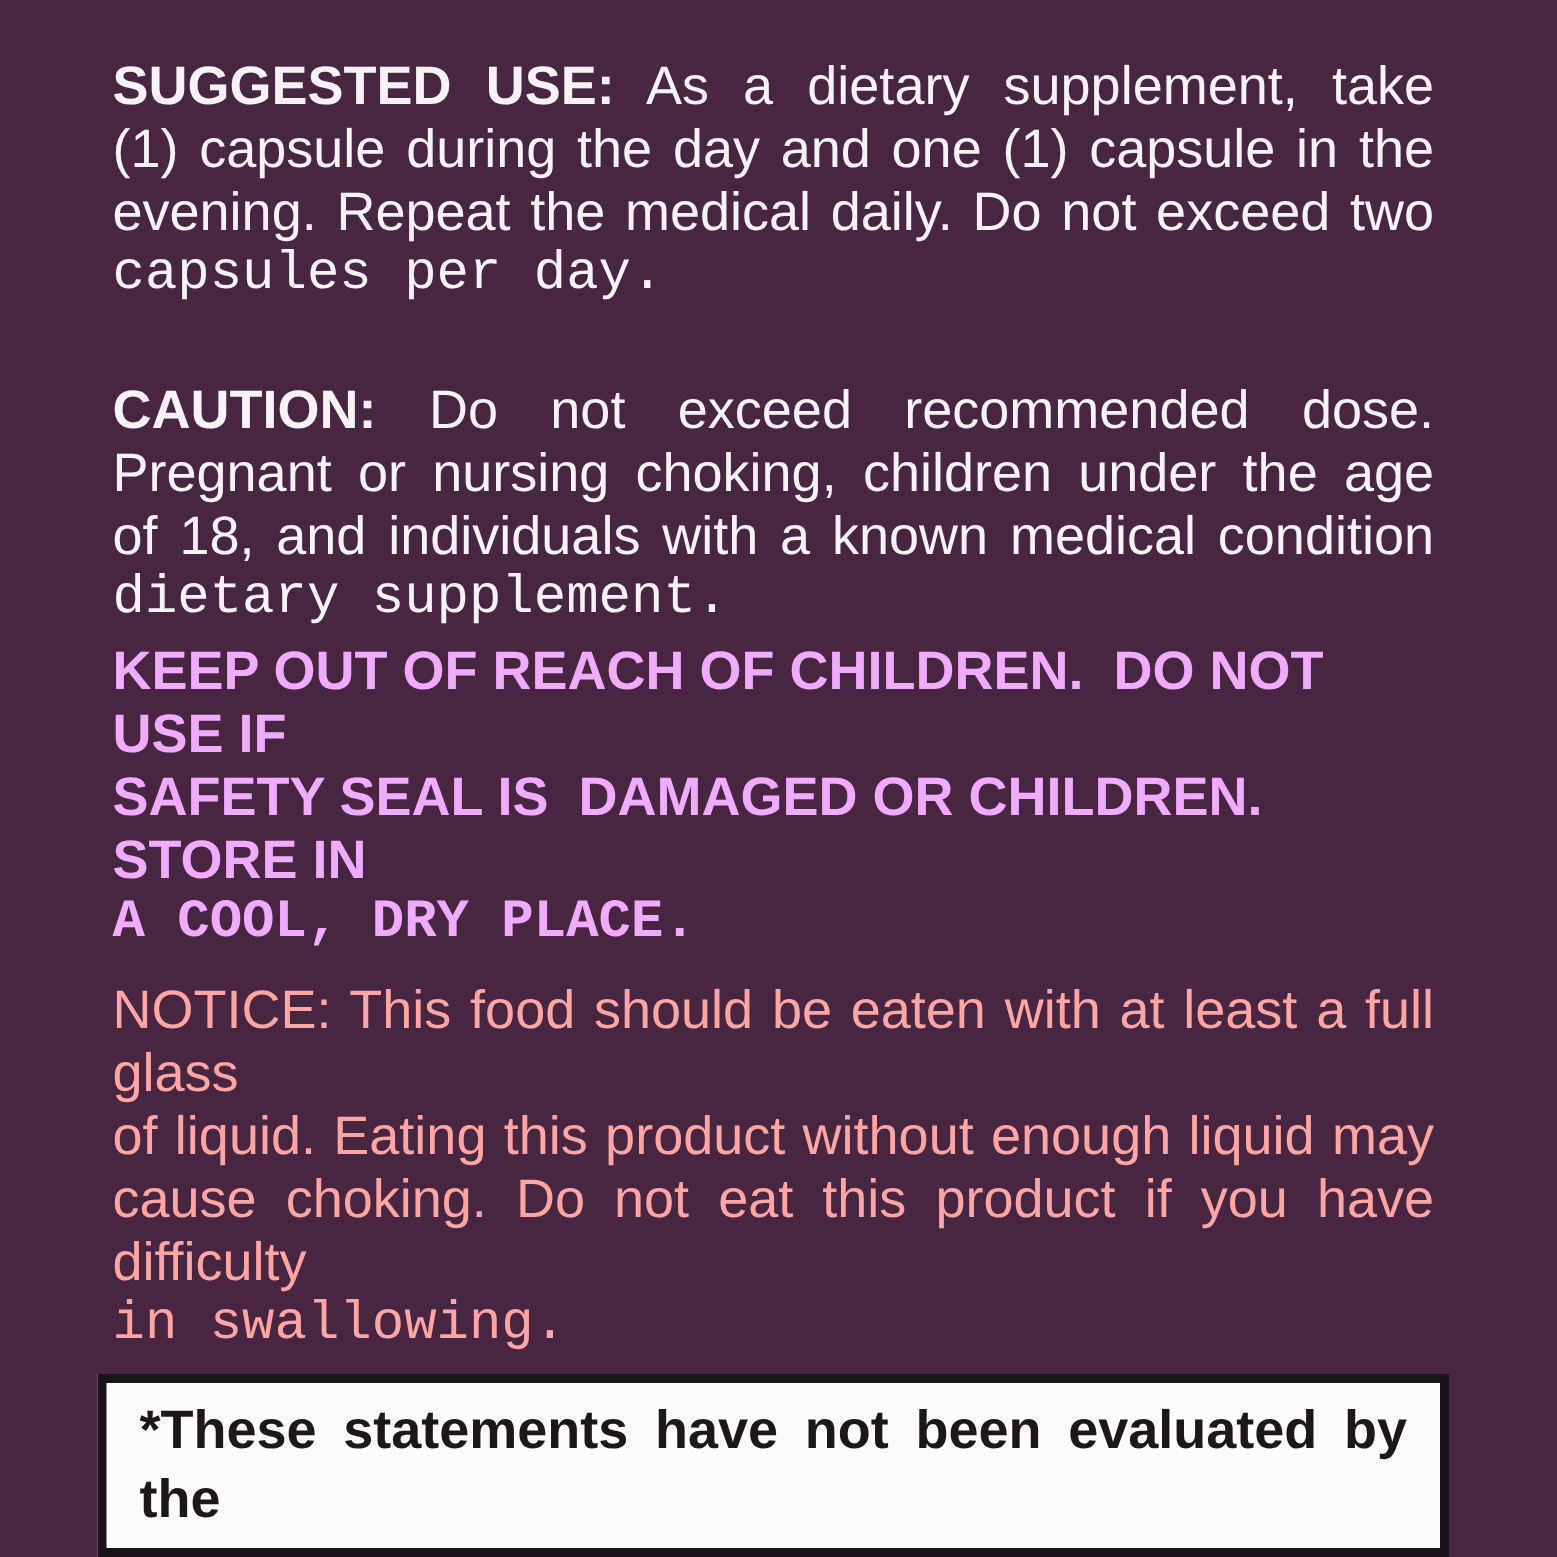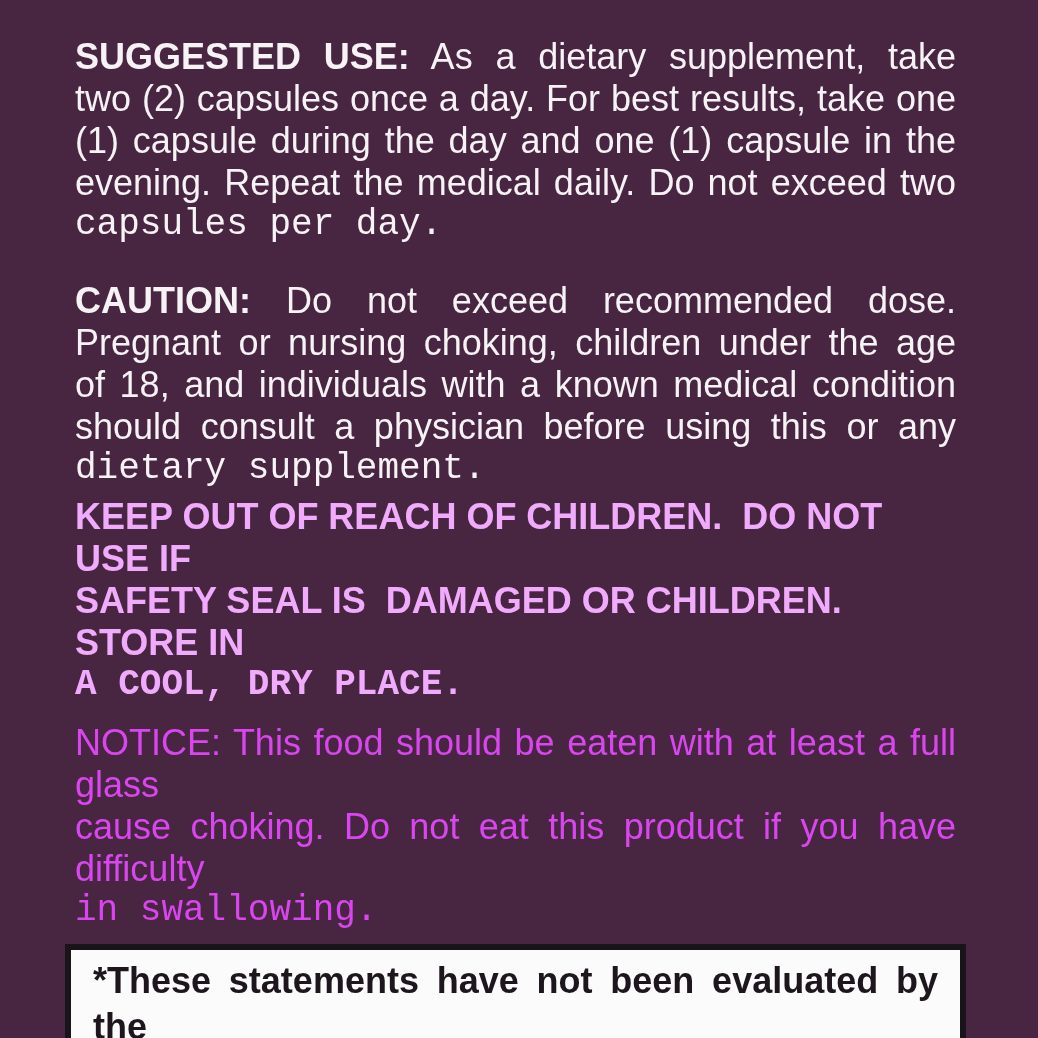--- a/index.html
+++ b/index.html
@@ -26,21 +26,21 @@
     text-align: justify;
     text-align-last: justify;
     white-space: pre-wrap;
   }
   .line.last { text-align-last: left; font-family: Liberation Mono, monospace; }
   .para[data-justify="false"] .line,
   .para[data-justify="false"] .line.last {
     text-align: left;
     text-align-last: left;
   }
-  .para-caution   { margin-top: 34px; }
+  .para-caution   { margin-top: 48px; }
   .para-keep-out  { margin-top: 6px; font-weight: bold; }
   .para-notice    { margin-top: 16px; }
   .disclaimer-box {
     margin: 12px -10px 0 -10px;
     background: #fcfbfc;
     border: 6px solid #19131a;
     padding: 8px 22px 10px 22px;
   }
   .disclaimer-text {
     color: #1d171d;
@@ -50,42 +50,41 @@
   }
   b { font-weight: bold; }
 </style>
 </head>
 <body style="background: rgb(72, 38, 65);">
 
 <div class="label-panel" style="background: rgb(72, 38, 65);">
 
   <section class="para para-suggested-use" style="color: rgb(246, 242, 245);">
       <div class="line"><b>SUGGESTED USE:</b> As a dietary supplement, take</div>
-      <div class="line">two (2) capsules once a day. For best results, take one</div>
       <div class="line">(1) capsule during the day and one (1) capsule in the</div>
       <div class="line">evening. Repeat the medical daily. Do not exceed two</div>
       <div class="line last">capsules per day.</div>
     </section>
 
   <section class="para para-caution" style="color: rgb(246, 242, 245);">
       <div class="line"><b>CAUTION:</b> Do not exceed recommended dose.</div>
       <div class="line">Pregnant or nursing choking, children under the age</div>
       <div class="line">of 18, and individuals with a known medical condition</div>
-      <div class="line">should consult a physician before using this or any</div>
       <div class="line last">dietary supplement.</div>
     </section>
 
   <section class="para para-keep-out" data-justify="false" style="color: #f0abfc;">
       <div class="line">KEEP OUT OF REACH OF CHILDREN.  DO NOT USE IF</div>
       <div class="line">SAFETY SEAL IS  DAMAGED OR CHILDREN. STORE IN</div>
       <div class="line last">A COOL, DRY PLACE.</div>
     </section>
 
-  <section class="para para-notice" style="color: #d946ef;">
+  <section class="para para-notice" style="color: #fca5a5;">
       <div class="line">NOTICE: This food should be eaten with at least a full glass</div>
+      <div class="line">of liquid. Eating this product without enough liquid may</div>
       <div class="line">cause choking. Do not eat this product if you have difficulty</div>
       <div class="line last">in swallowing.</div>
     </section>
 
   <div class="disclaimer-box" style="background: rgb(252, 251, 252); border-color: rgb(25, 19, 26);">
     <div class="para disclaimer-text" style="color: rgb(29, 23, 29);">
         <div class="line">*These statements have not been evaluated by the</div>
       </div>
   </div>
 

